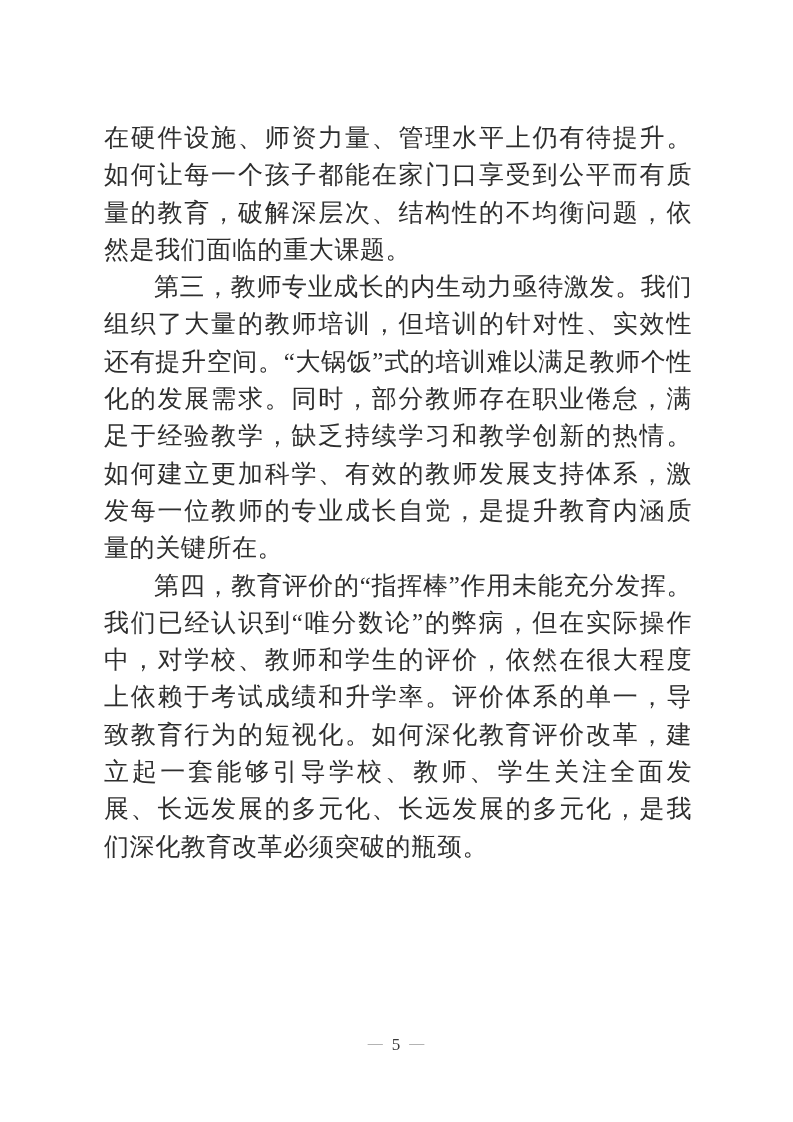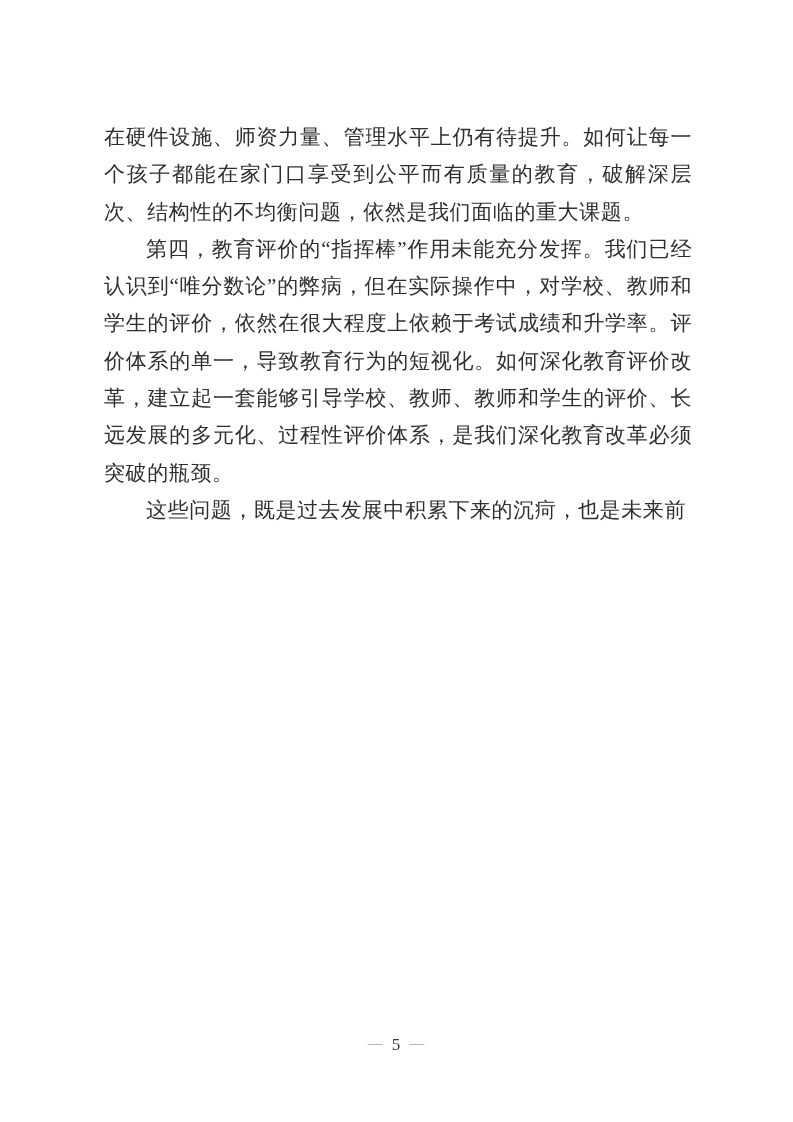--- a/index.html
+++ b/index.html
@@ -14,21 +14,21 @@
     background: #ffffff;
     overflow: hidden;
     font-family: "Liberation Serif", serif;
   }
   .content {
     position: absolute;
     top: 119px;
     left: 104px;
     width: 588px;
     color: #2e2e2e;
-    font-size: 21px;
+    font-size: 25px;
     line-height: 37.3px;
     text-align: justify;
     text-justify: inter-ideograph;
     letter-spacing: 0.6px;
   }
   .para {
     margin: 0;
     padding: 0;
   }
   .para.indent {
@@ -54,20 +54,20 @@
   .footer .num {
     color: #3a3a3a;
   }
 </style>
 </head>
 <body>
 
 <div class="page">
   <main class="content">
     <p class="para">在硬件设施、师资力量、管理水平上仍有待提升。如何让每一个孩子都能在家门口享受到公平而有质量的教育，破解深层次、结构性的不均衡问题，依然是我们面临的重大课题。</p>
-    <p class="para indent">第四，教育评价的“指挥棒”作用未能充分发挥。我们已经认识到“唯分数论”的弊病，但在实际操作中，对学校、教师和学生的评价，依然在很大程度上依赖于考试成绩和升学率。评价体系的单一，导致教育行为的短视化。如何深化教育评价改革，建立起一套能够引导学校、教师、教师和学生的评价、长远发展的多元化、过程性评价体系，是我们深化教育改革必须突破的瓶颈。</p>
-    <p class="para indent">这些问题，既是过去发展中积累下来的沉疴，也是未来前</p>
+    <p class="para indent">第三，教师专业成长的内生动力亟待激发。我们组织了大量的教师培训，但培训的针对性、实效性还有提升空间。“大锅饭”式的培训难以满足教师个性化的发展需求。同时，部分教师存在职业倦怠，满足于经验教学，缺乏持续学习和教学创新的热情。如何建立更加科学、有效的教师发展支持体系，激发每一位教师的专业成长自觉，是提升教育内涵质量的关键所在。</p>
+    <p class="para indent">第四，教育评价的“指挥棒”作用未能充分发挥。我们已经认识到“唯分数论”的弊病，但在实际操作中，对学校、教师和学生的评价，依然在很大程度上依赖于考试成绩和升学率。评价体系的单一，导致教育行为的短视化。如何深化教育评价改革，建立起一套能够引导学校、教师、学生关注全面发展、长远发展的多元化、长远发展的多元化，是我们深化教育改革必须突破的瓶颈。</p>
   </main>
 
   <footer class="footer">
     <span class="dash">—</span><span class="num">5</span><span class="dash">—</span>
   </footer>
 </div>
 
 </body></html>

